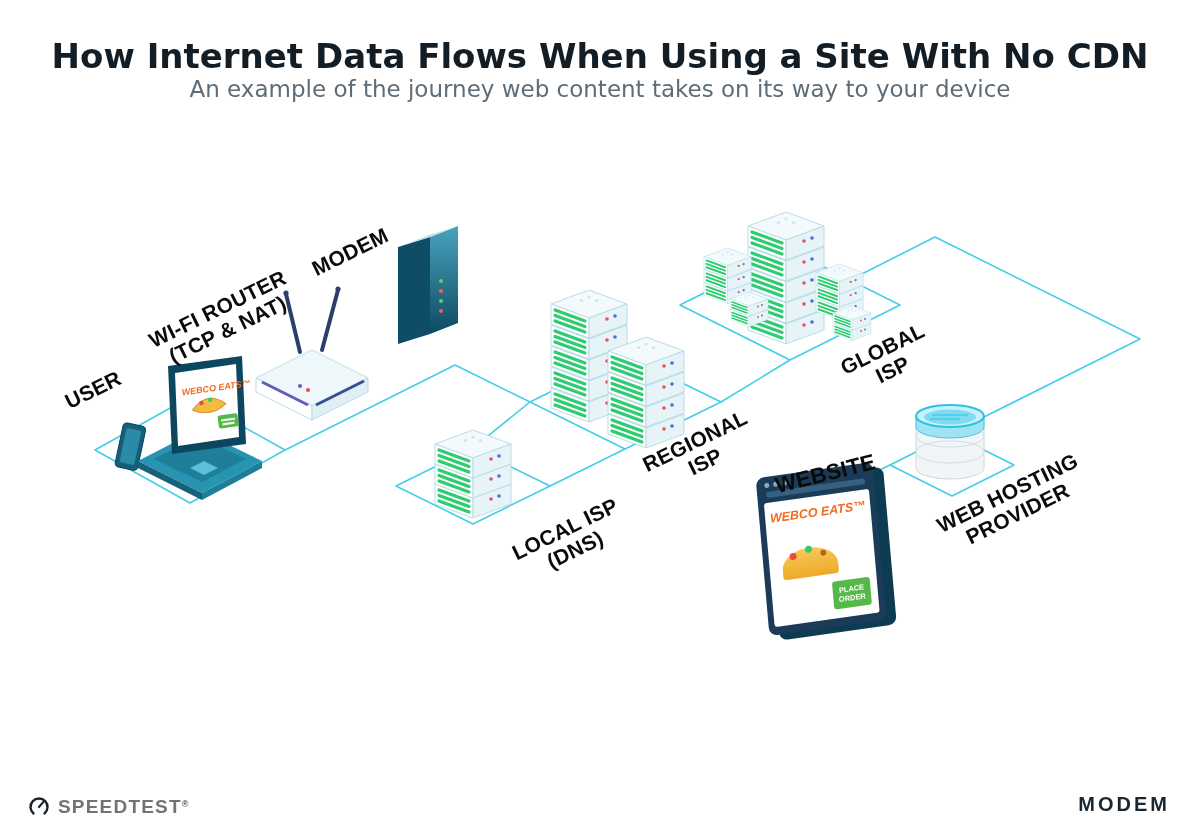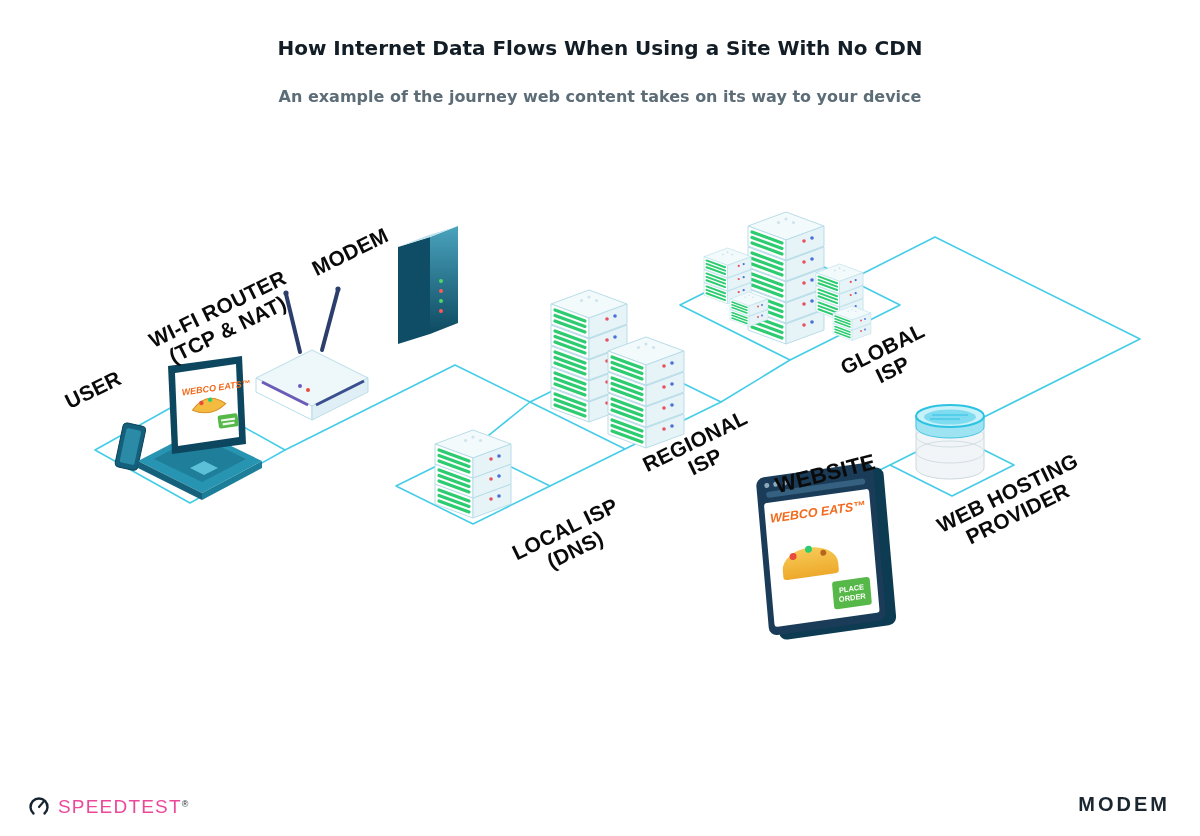--- a/index.html
+++ b/index.html
@@ -1,22 +1,22 @@
 <!DOCTYPE html>
 <html><head>
 <meta charset="utf-8">
 <style>
   html,body{margin:0;padding:0;background:#ffffff;}
   .canvas{position:relative;width:1200px;height:836px;background:#ffffff;overflow:hidden;
           font-family:"Liberation Sans",sans-serif;}
   
   .title{position:absolute;top:36px;left:0;width:100%;text-align:center;
-         font-family:"DejaVu Sans",sans-serif;font-weight:700;font-size:20px;color:#121d26;}
+         font-family:"DejaVu Sans",sans-serif;font-weight:700;font-size:34px;color:#121d26;}
   .subtitle{position:absolute;top:76px;left:0;width:100%;text-align:center;
-         font-family:"DejaVu Sans",sans-serif;font-weight:700;font-size:16px;color:#5d6d78;margin-top:11px;}
+         font-family:"DejaVu Sans",sans-serif;font-weight:400;font-size:23px;color:#5d6d78;}
   
   .diagram{position:absolute;left:0;top:0;z-index:1;}
   
   .lbl{position:absolute;z-index:3;color:#0a0a0a;font-weight:700;font-size:21px;line-height:1.1;
        text-align:center;letter-spacing:.3px;transform:rotate(-26deg);}
   .lbl span{display:block;}
   .lbl.site-lbl{transform:rotate(-14deg);font-size:22px;}
   
   .site{position:absolute;left:762px;top:470px;width:118px;height:158px;z-index:2;
         background:#1b3c58;border-radius:8px;transform:rotate(-8deg) skewX(-3deg);
@@ -34,21 +34,21 @@
   .taco i{position:absolute;border-radius:50%;}
   .taco .t1{width:7px;height:7px;background:#e74c3c;left:8px;top:3px;}
   .taco .t2{width:7px;height:7px;background:#2ecc71;left:24px;top:-2px;}
   .taco .t3{width:6px;height:6px;background:#b5651d;left:39px;top:4px;}
   .order-btn{position:absolute;right:7px;bottom:9px;width:38px;height:28px;background:#56b848;
         border-radius:3px;color:#ffffff;font-size:7.5px;font-weight:700;text-align:center;
         line-height:1.25;padding-top:5px;box-sizing:border-box;}
   .order-btn span{display:block;}
   
   .footer-left{position:absolute;left:28px;bottom:18px;display:flex;align-items:center;gap:8px;z-index:3;}
-  .st-word{font-size:19px;font-weight:400;letter-spacing:1.2px;color:#ec4899;}
+  .st-word{font-size:19px;font-weight:700;letter-spacing:1.2px;color:#737373;}
   .st-mark{font-size:9px;vertical-align:super;color:#16242f;}
   .footer-right{position:absolute;right:30px;bottom:20px;z-index:3;
         font-size:20px;font-weight:700;letter-spacing:3px;color:#1b2730;}
 </style>
 </head>
 <body>
 
 <div class="canvas">
 
   <div class="title">How Internet Data Flows When Using a Site With No CDN</div>

